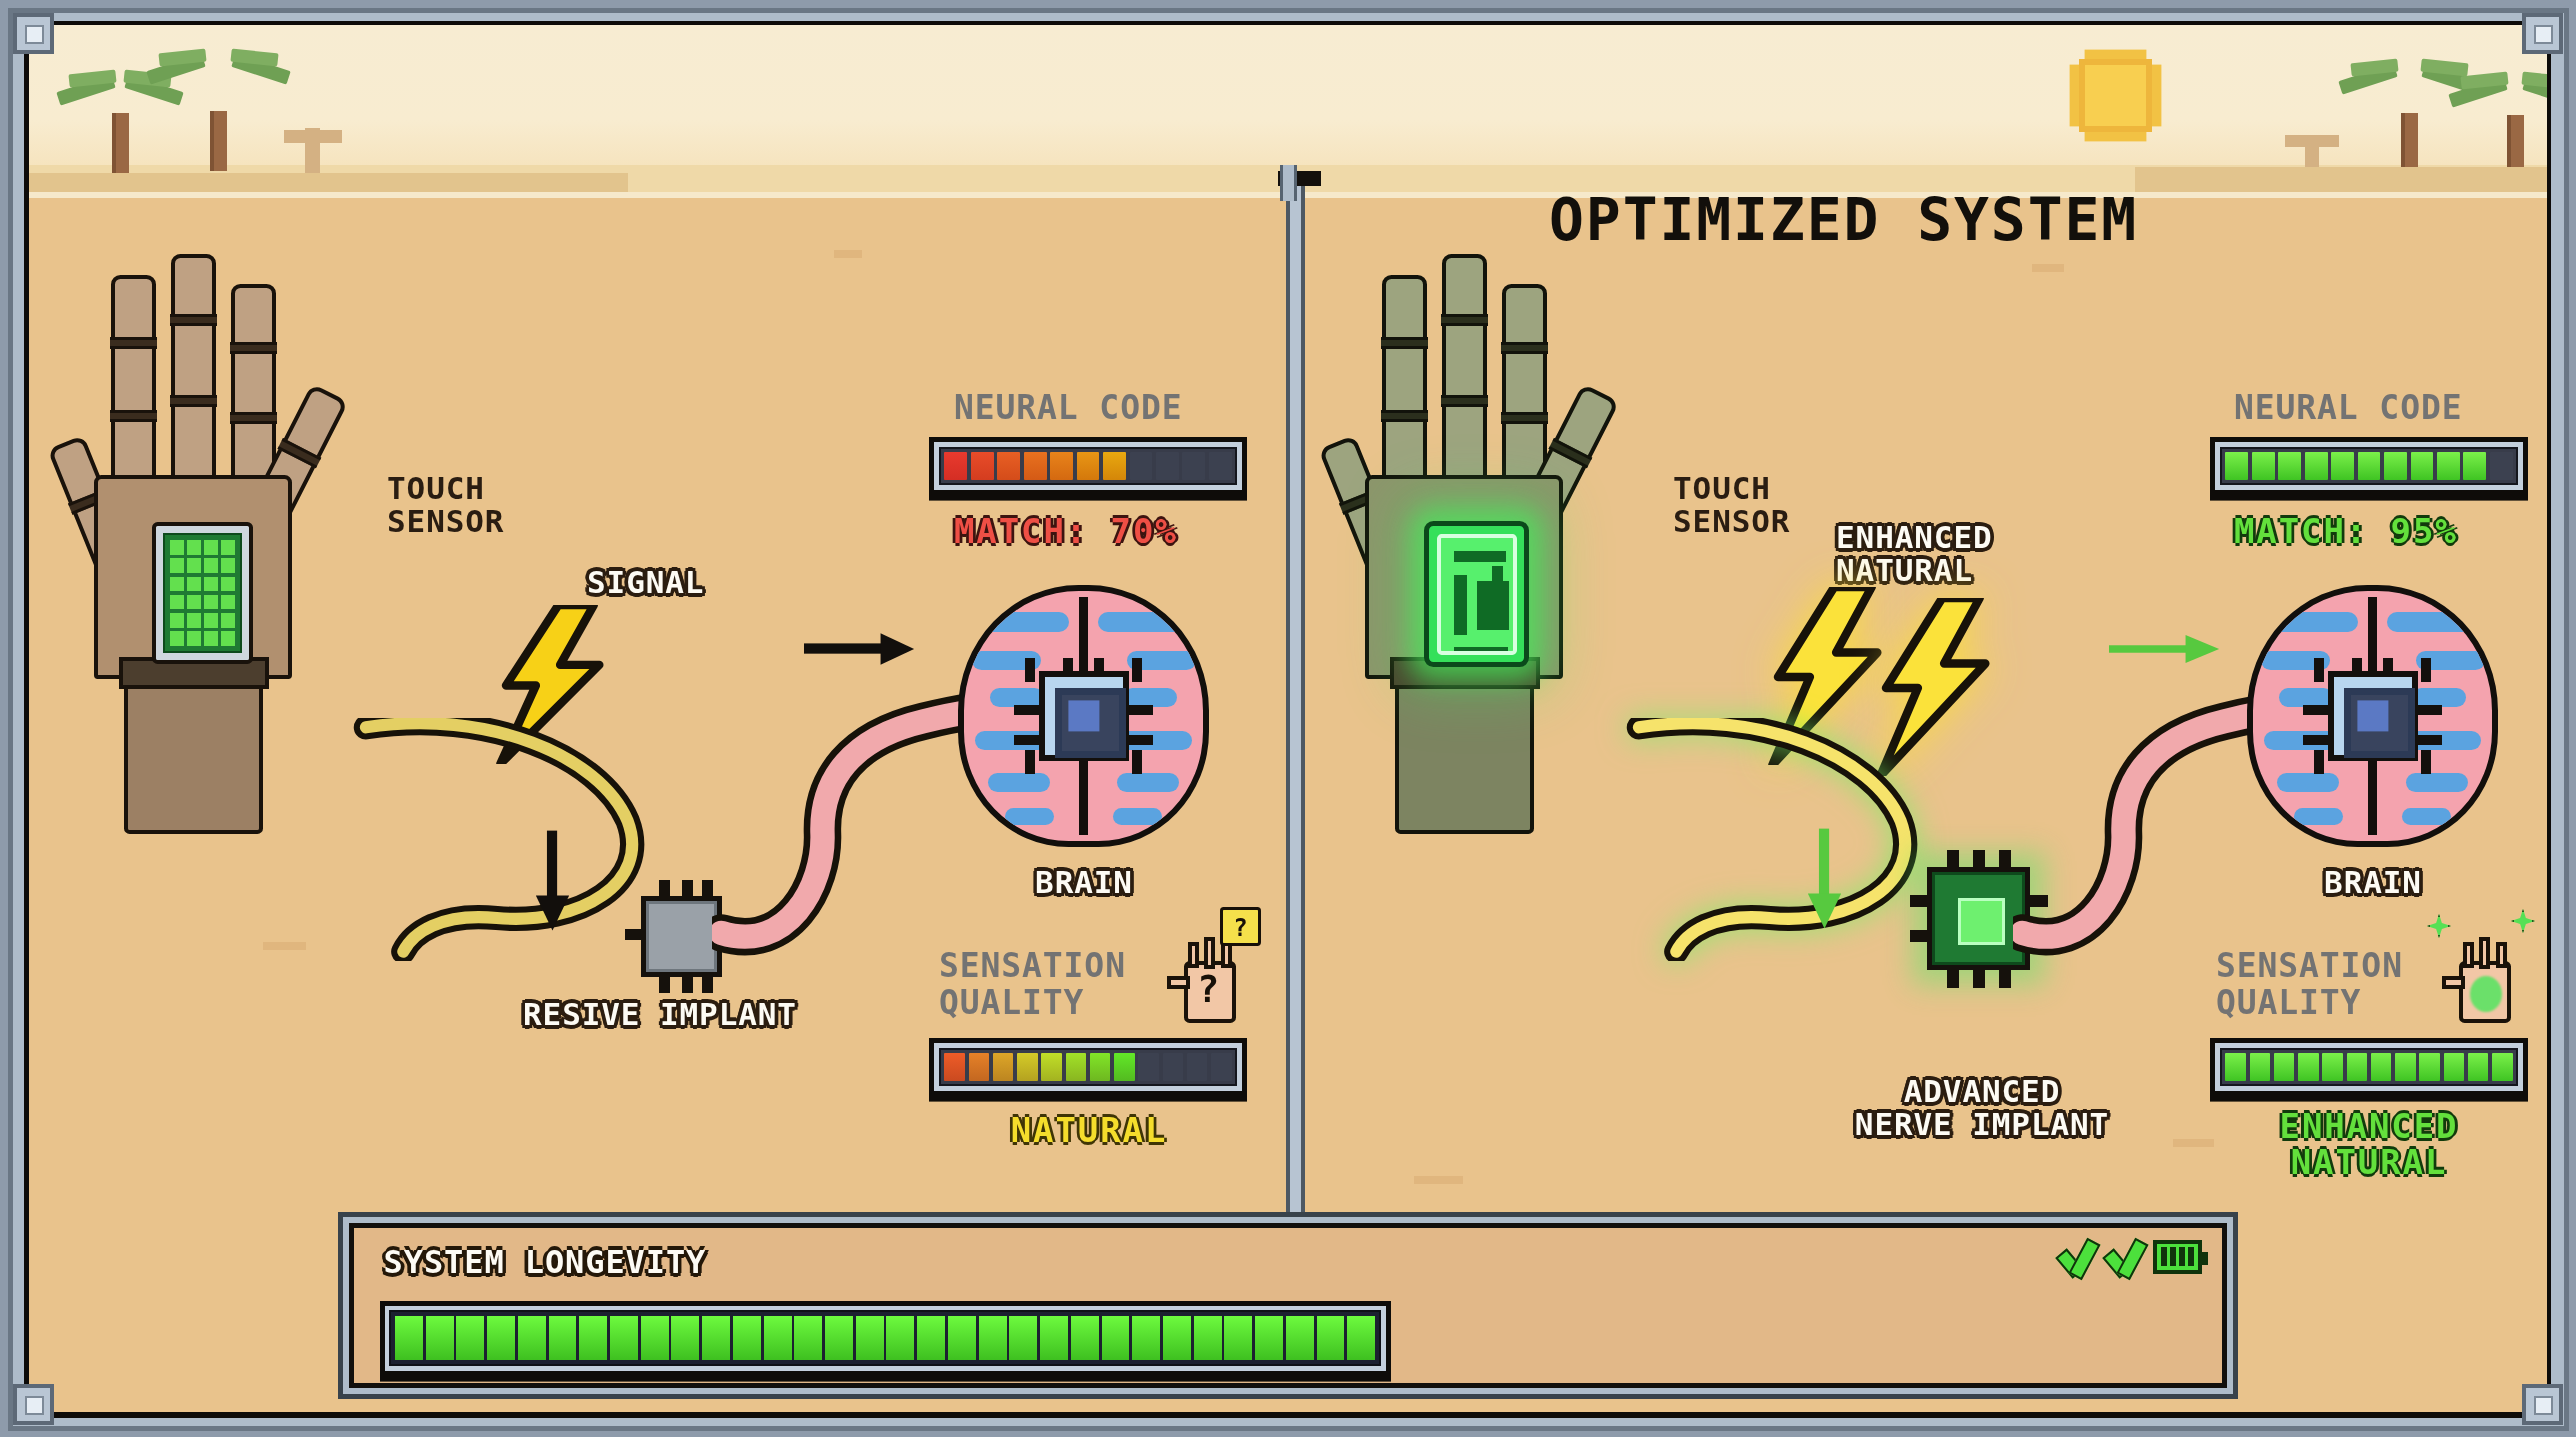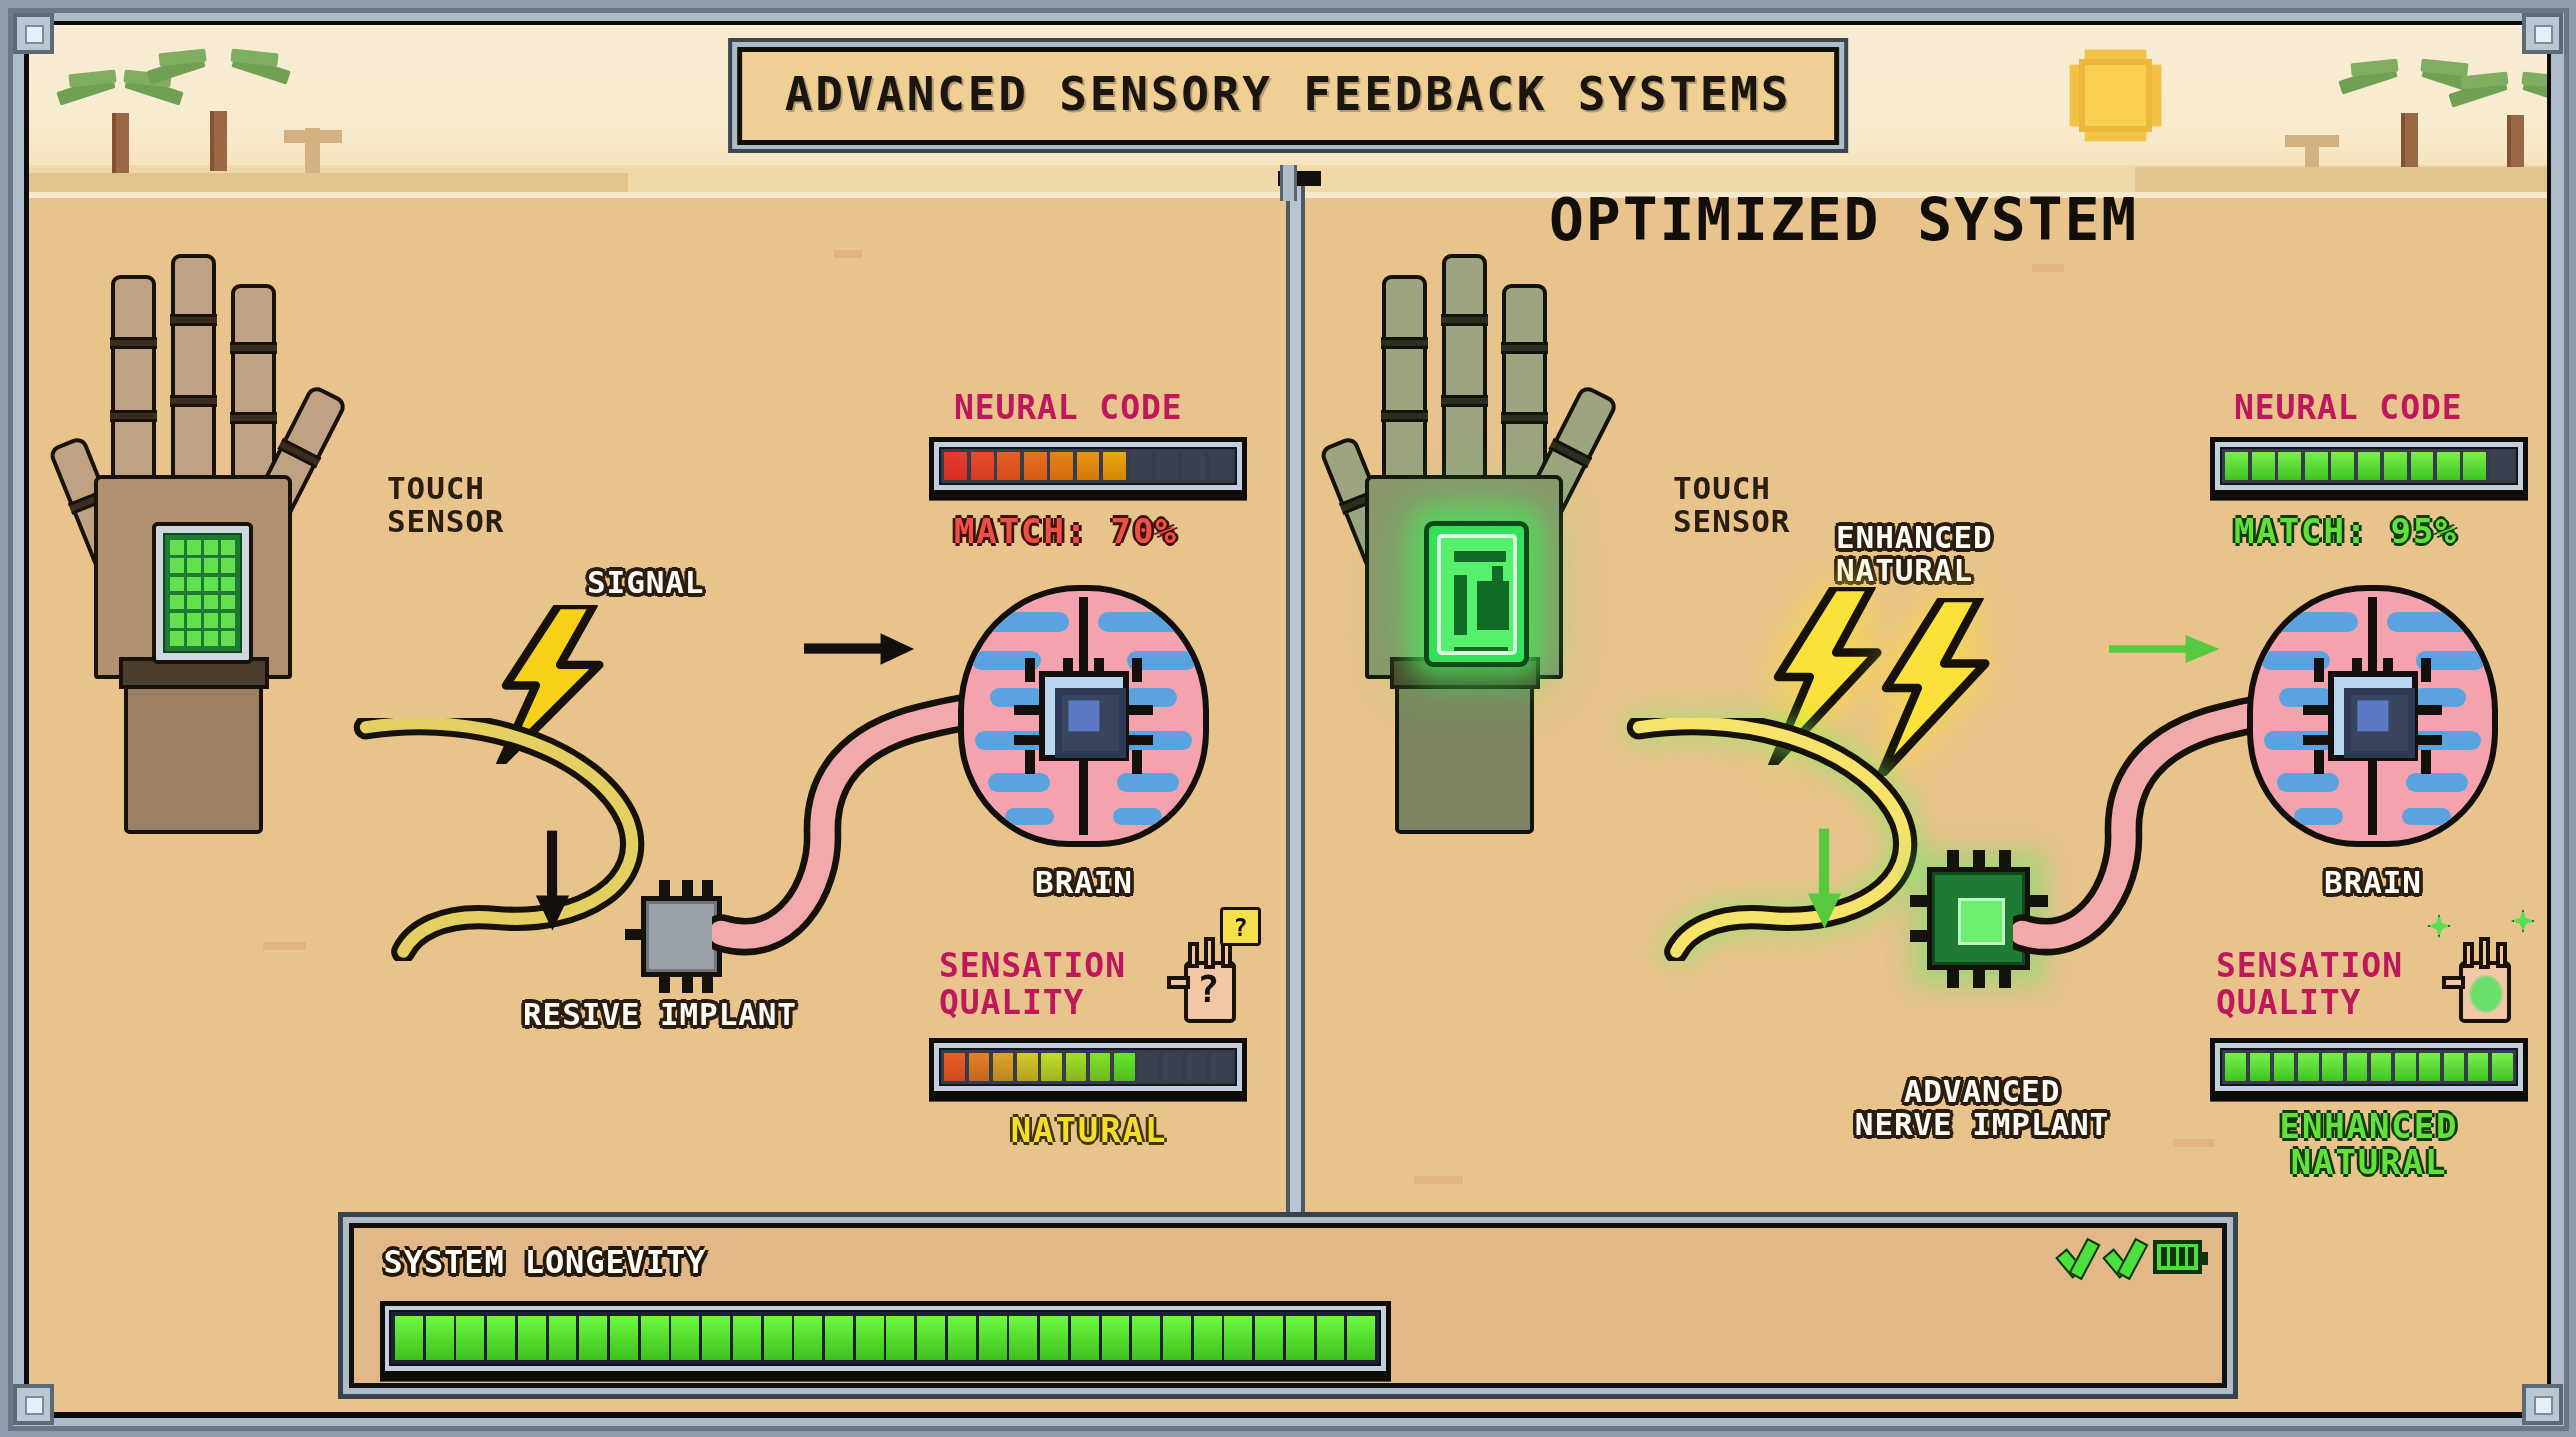--- a/index.html
+++ b/index.html
@@ -158,21 +158,21 @@
     color:#fdfbf4; letter-spacing:0.9px; line-height:1.06;
     font-family:"DejaVu Sans Mono", monospace; white-space:pre-line;
     text-shadow:
       -3.7px 0 0 #2b1d10, 3.7px 0 0 #2b1d10, 0 -3.7px 0 #2b1d10, 0 3.7px 0 #2b1d10,
       -2.8px -2.8px 0 #2b1d10, 2.8px -2.8px 0 #2b1d10, -2.8px 2.8px 0 #2b1d10, 2.8px 2.8px 0 #2b1d10;
   }
   .center { text-align:center; transform:translateX(-50%); }
 
   
   .gauge-title {
-    position:absolute; font-size:33px; font-weight:bold; color:#be185d;
+    position:absolute; font-size:33px; font-weight:bold; color:#737373;
     letter-spacing:0.9px; font-family:"DejaVu Sans Mono", monospace;
     white-space:nowrap;
   }
   .bar-shell {
     position:absolute;
     background:#c3cfdc;
     border:5.6px solid #0e0c09;
     padding:4.7px;
     box-shadow: 0 5.6px 0 0 #0e0c09;
   }
@@ -805,25 +805,20 @@
           <span class="seg" style="background: linear-gradient(rgb(123, 240, 74), rgb(63, 196, 35));"></span>
           <span class="seg" style="background: linear-gradient(rgb(123, 240, 74), rgb(63, 196, 35));"></span>
           <span class="seg" style="background: linear-gradient(rgb(123, 240, 74), rgb(63, 196, 35));"></span>
           <span class="seg" style="background: linear-gradient(rgb(123, 240, 74), rgb(63, 196, 35));"></span>
         </div>
     </div>
     <div class="gauge-val val-green center" style="left:2340px; top:1084px; text-align:center;">ENHANCED
 NATURAL</div>
 
     <div class="banner-stem"></div>
-    <div class="title-banner">
-      <div class="title-inner">
-        <div class="title-text">ADVANCED SENSORY FEEDBACK SYSTEMS</div>
-      </div>
-    </div>
 
     <div class="bottom-panel">
       <div class="bottom-inner">
         <div class="bp-label">SYSTEM LONGEVITY</div>
         <div class="status-icons">
           <div class="check"></div>
           <div class="check"></div>
           <div class="battery">
               <i></i>
               <i></i>

